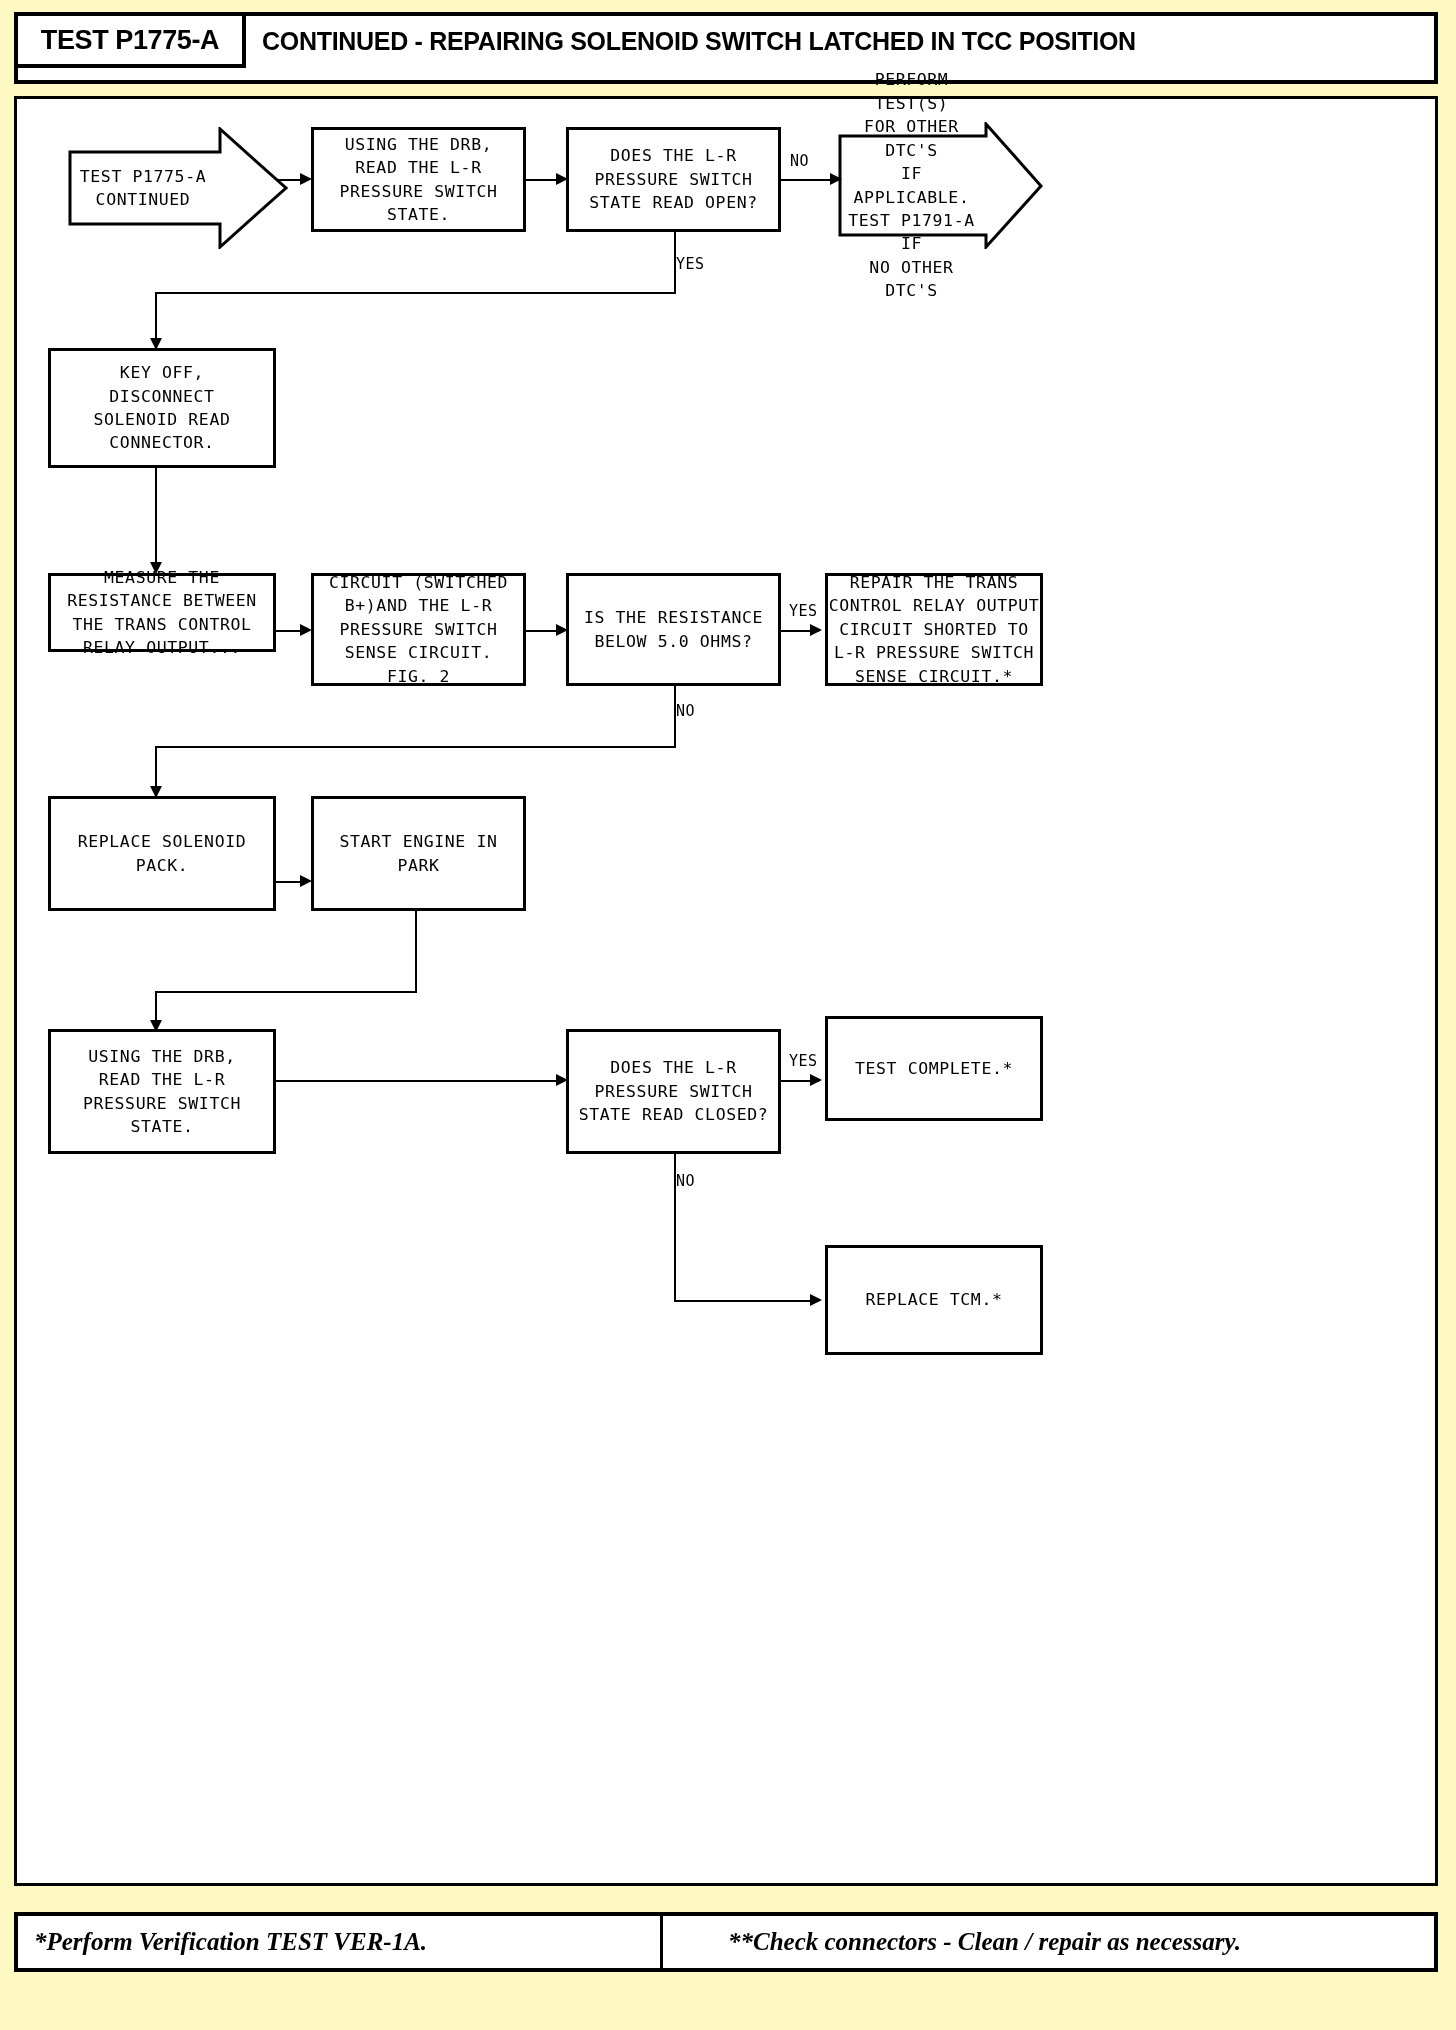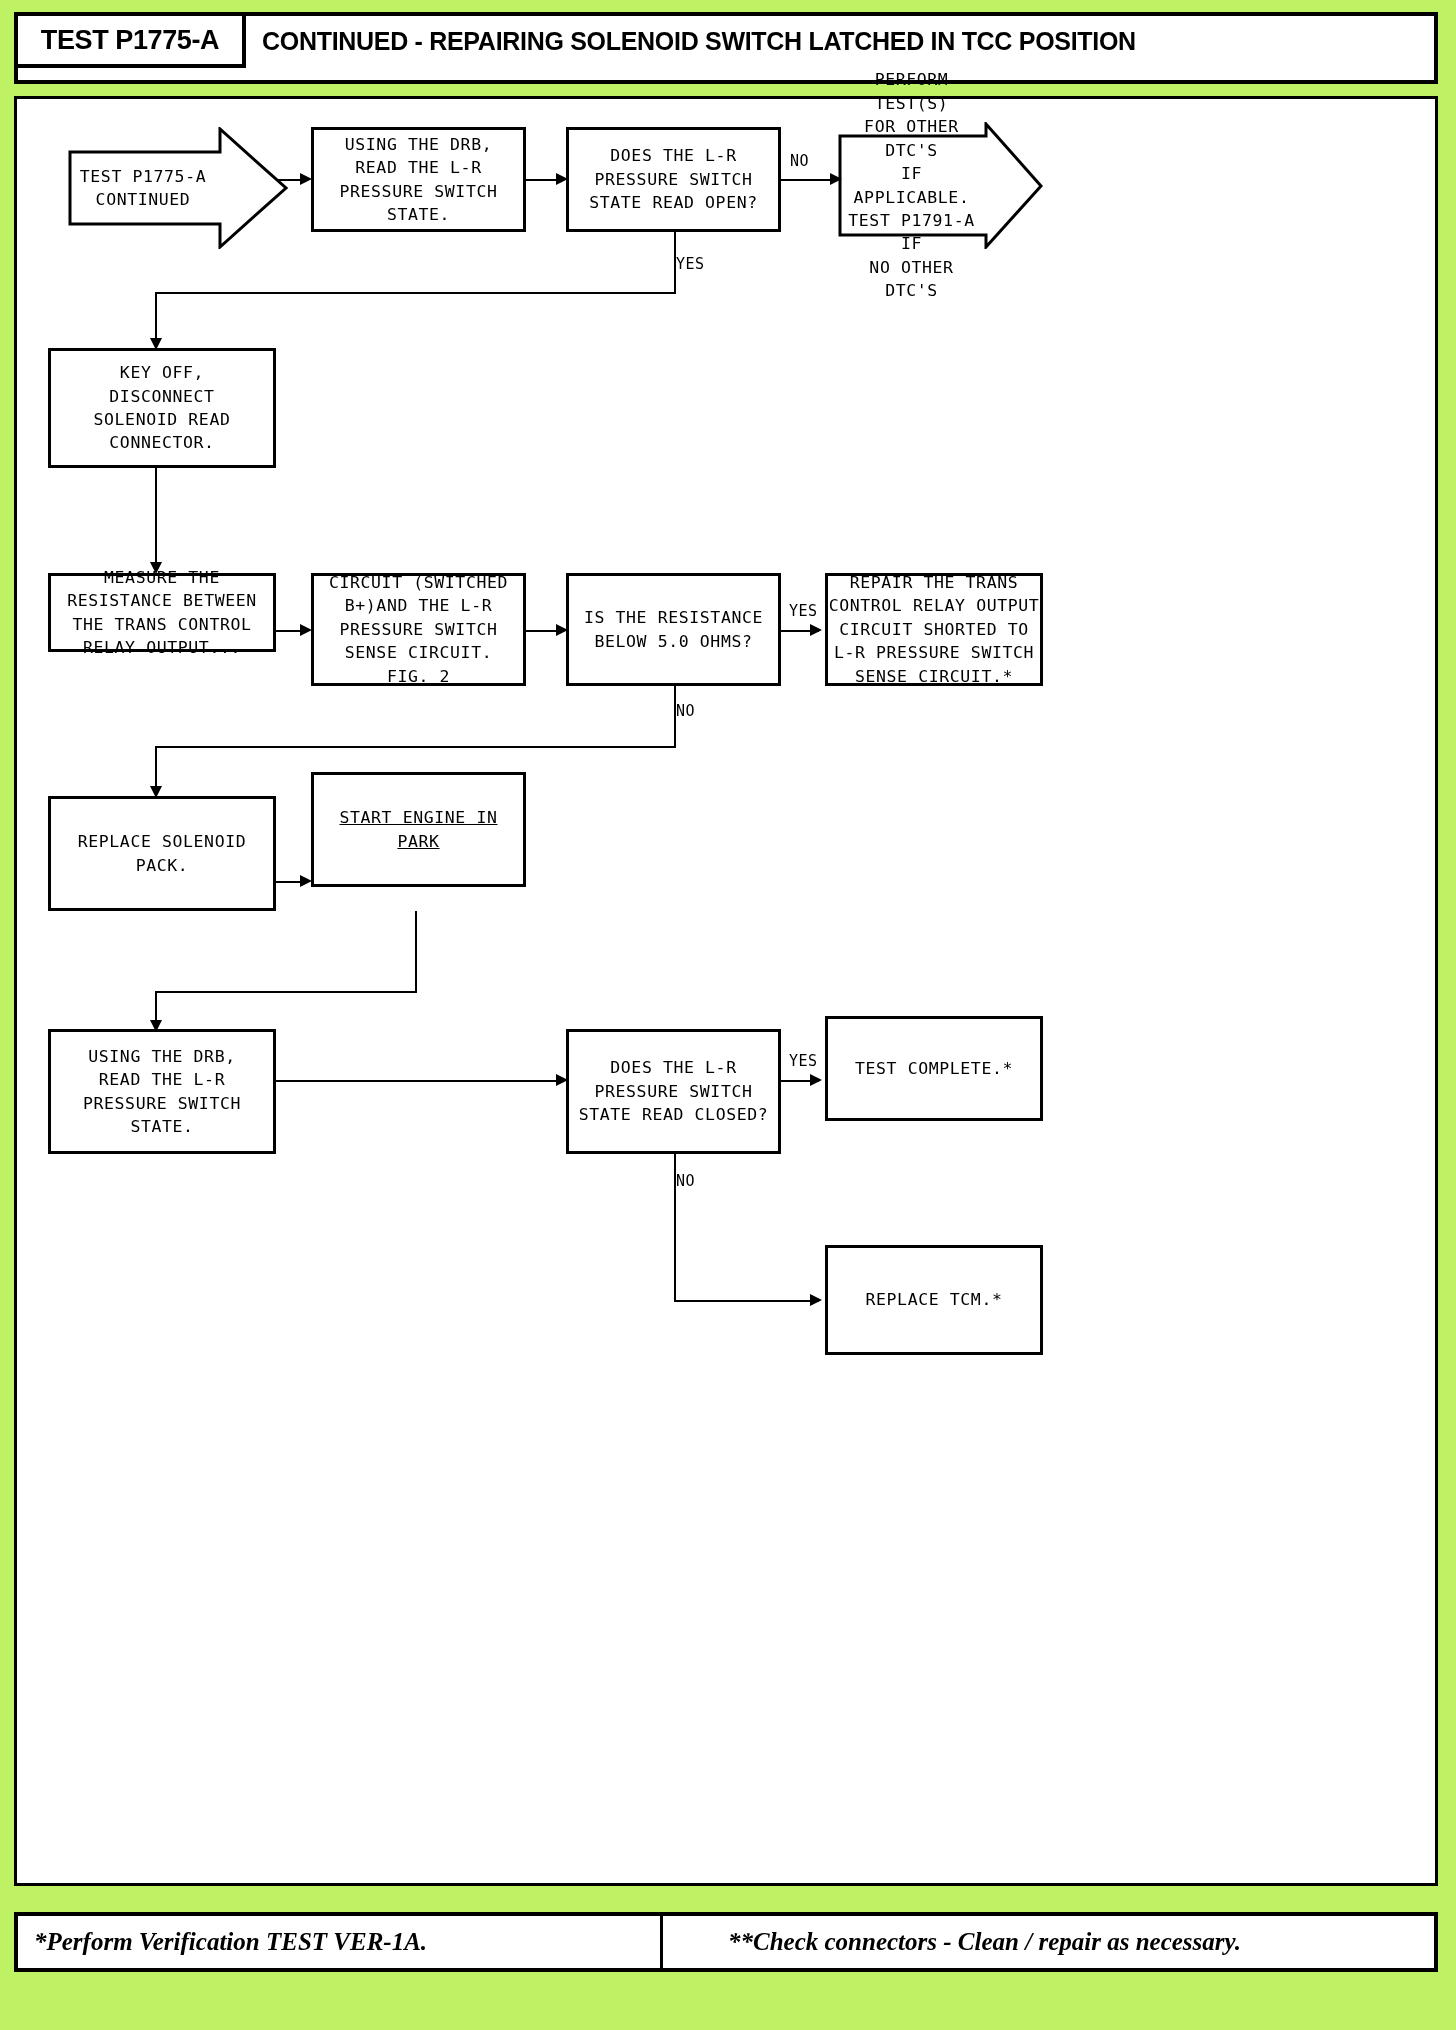--- a/index.html
+++ b/index.html
@@ -8,21 +8,21 @@
     background: #ffffff;
   }
   body {
     font-family: "DejaVu Sans Mono", monospace;
     color: #000000;
   }
   #page {
     position: relative;
     width: 1456px;
     height: 2030px;
-    background: #bef264;
+    background: #fef9c3;
     overflow: hidden;
   }
 
   
   .header-frame {
     position: absolute;
     left: 14px;
     top: 12px;
     width: 1424px;
     height: 72px;
@@ -291,21 +291,21 @@
   <div class="edge-label" style="left:676px; top:702px;">NO</div>
   <div class="hline" style="left:155px; top:746px; width:521px;"></div>
   <div class="vline" style="left:155px; top:746px; height:49px;"></div>
   <div class="arrow-d" style="left:150px; top:786px;"></div>
 
   <div class="node rect" style="left:48px; top:796px; width:228px; height:115px;">
     <span class="txt">REPLACE SOLENOID
 PACK.</span>
   </div>
 
-  <div class="node rect" style="left:311px; top:772px; width:215px; height:115px;text-decoration:underline;">
+  <div class="node rect" style="left:311px; top:796px; width:215px; height:115px;">
     <span class="txt">START ENGINE IN
 PARK</span>
   </div>
 
   <div class="hline" style="left:276px; top:881px; width:30px;"></div>
   <div class="arrow-r" style="left:300px; top:875px;"></div>
 
   <div class="vline" style="left:415px; top:911px; height:82px;"></div>
   <div class="hline" style="left:155px; top:991px; width:262px;"></div>
   <div class="vline" style="left:155px; top:991px; height:37px;"></div>

